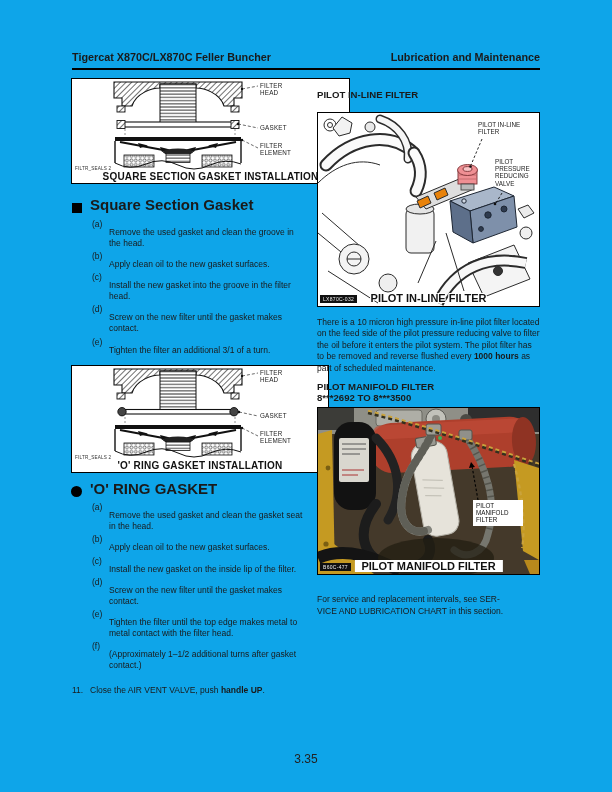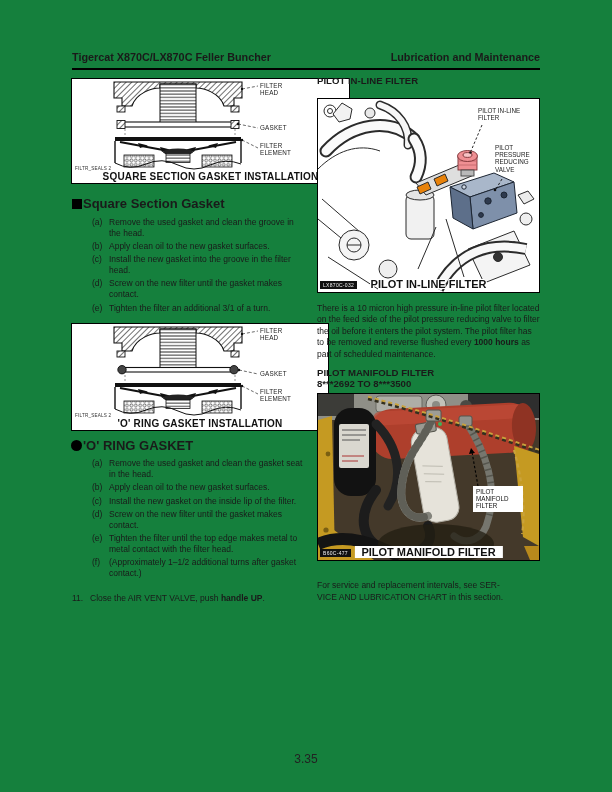--- a/index.html
+++ b/index.html
@@ -1,24 +1,24 @@
 <!DOCTYPE html>
 <html><head>
 <meta charset="utf-8">
 <style>
   html,body{margin:0;padding:0;background:#e8e8e8;}
-  .page{position:relative;width:612px;height:792px;background:#15803d;margin:0 auto;
+  .page{position:relative;width:612px;height:792px;background:#0ea5e9;margin:0 auto;
         font-family:"Liberation Sans",sans-serif;color:#1a1a1a;overflow:hidden;}
   .hdr{position:absolute;left:72px;top:51px;width:468px;display:flex;justify-content:space-between;
        font-weight:bold;font-size:10.8px;}
   .hdr-rule{position:absolute;left:72px;top:68px;width:468px;height:2px;background:#000;}
   .footer{position:absolute;left:0;top:752px;width:612px;text-align:center;font-size:12px;color:#222;}
 
   .col-left{position:absolute;left:71px;top:78px;width:236px;}
-  .col-right{position:absolute;left:317px;top:75px;width:224px;}
+  .col-right{position:absolute;left:317px;top:89px;width:224px;}
 
   .fig{position:relative;border:1.5px solid #000;background:#fff;overflow:hidden;}
   #fig-d1{width:232px;height:104px;padding-left:45px;}
   #fig-d2{width:232px;height:106px;margin-top:10px;padding-left:24px;}
   #fig-p1{width:221px;height:193px;margin-top:12px;}
   #fig-p2{width:221px;height:166px;margin-top:4px;}
   .fig svg{position:absolute;left:0;top:0;}
 
   .dlabel{position:absolute;font-size:6.3px;line-height:7px;letter-spacing:.2px;
           white-space:pre-line;color:#222;}
@@ -29,27 +29,27 @@
   .plabel{position:absolute;font-size:6.3px;line-height:7.2px;white-space:pre-line;color:#222;}
   .plabel2{position:absolute;left:155px;top:92px;width:44px;background:#fff;color:#111;
            font-size:6.3px;line-height:7.2px;padding:2px 3px;white-space:pre-line;}
   .pcaption1{position:absolute;left:0;right:0;bottom:2px;text-align:center;font-weight:bold;font-size:11px;color:#111;
              text-shadow:-1px 0 0 #fff,1px 0 0 #fff,0 -1px 0 #fff,0 1px 0 #fff,-1px -1px 0 #fff,1px 1px 0 #fff;}
   .pcaption2{position:absolute;left:50%;transform:translateX(-50%);bottom:2px;background:#fff;
              padding:0 7px;font-weight:bold;font-size:11px;white-space:nowrap;color:#111;}
   .pcode{position:absolute;left:2px;bottom:3px;background:#111;color:#eee;font-size:5px;
          padding:1px 3px;letter-spacing:.3px;}
 
-  .sec-head{display:flex;align-items:center;gap:1px;font-weight:bold;font-size:13px;margin-top:12px;}
+  .sec-head{display:flex;align-items:flex-end;gap:8px;font-weight:bold;font-size:15px;margin-top:12px;}
   .bullet-sq{width:10px;height:10px;background:#000;flex:none;margin-left:1px;}
   .bullet-ci{width:11px;height:11px;background:#000;border-radius:50%;flex:none;}
   .steps{margin:6px 0 0 21px;font-size:8.5px;line-height:10.8px;}
   .step{display:flex;margin-bottom:2.5px;}
   .step-label{flex:0 0 17px;}
-  .step-text{flex:1;}
+  .step-text{flex:1;margin-top:8px;}
   .item11{display:flex;margin-top:14px;font-size:8.5px;line-height:10.8px;padding-left:1px;}
   .item11 .num{flex:0 0 18px;}
 
   .rc-head{font-weight:bold;font-size:9.6px;line-height:11px;}
   .rc-head.second{margin-top:7px;}
   .rc-body{font-size:8.5px;line-height:11.4px;margin-top:10px;}
   .rc-body.tight{margin-top:8px;}
   b{font-weight:bold;}
 </style>
 </head>

